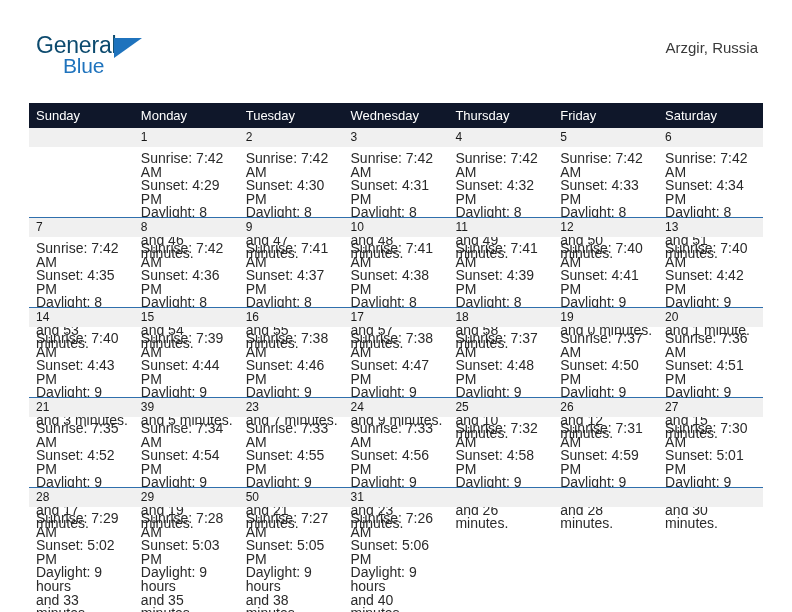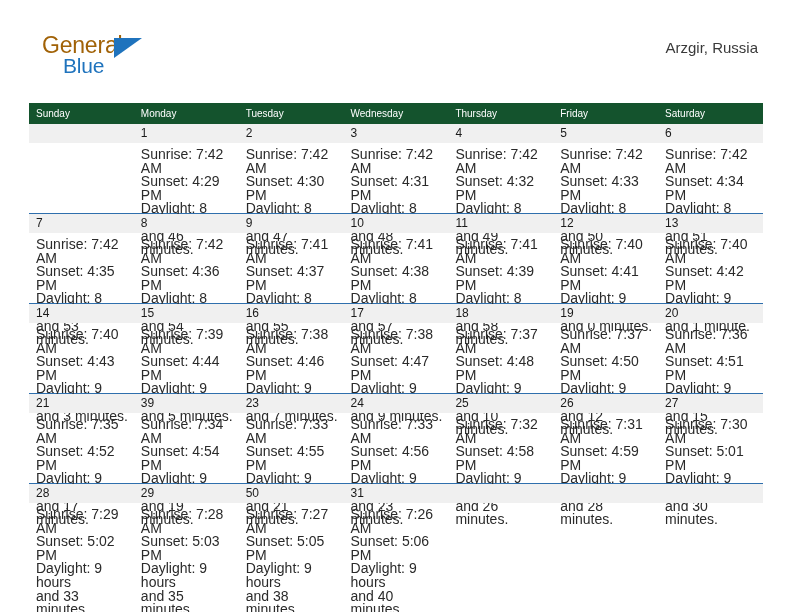--- a/index.html
+++ b/index.html
@@ -34,24 +34,24 @@
     justify-content: space-between;
   }
   .brand {
     position: relative;
     width: 140px;
     height: 56px;
     user-select: none;
   }
   .brand-general {
     position: absolute;
-    left: 8px; top: 6px;
+    left: 2px; top: 6px;
     font-size: 23px;
     line-height: 23px;
-    color: #a16207;
+    color: #0c4a6e;
     letter-spacing: -0.2px;
   }
   .brand-blue {
     position: absolute;
     left: 29px; top: 27px;
     font-size: 21px;
     line-height: 21px;
     color: #1f73bd;
     letter-spacing: -0.2px;
   }
@@ -84,23 +84,23 @@
   
   .calendar {
     position: absolute;
     left: 29px;
     top: 103px;
     width: 734px;
     border-collapse: collapse;
     table-layout: fixed;
   }
   .calendar th {
-    background: #14532d;
+    background: #0f172a;
     color: #ffffff;
-    font-size: 10px;
+    font-size: 13px;
     font-weight: normal;
     text-align: left;
     padding: 5px 0 5px 7px;
     height: 19px;
     box-sizing: border-box;
     border: none;
   }
   .calendar td {
     vertical-align: top;
     padding: 0;

